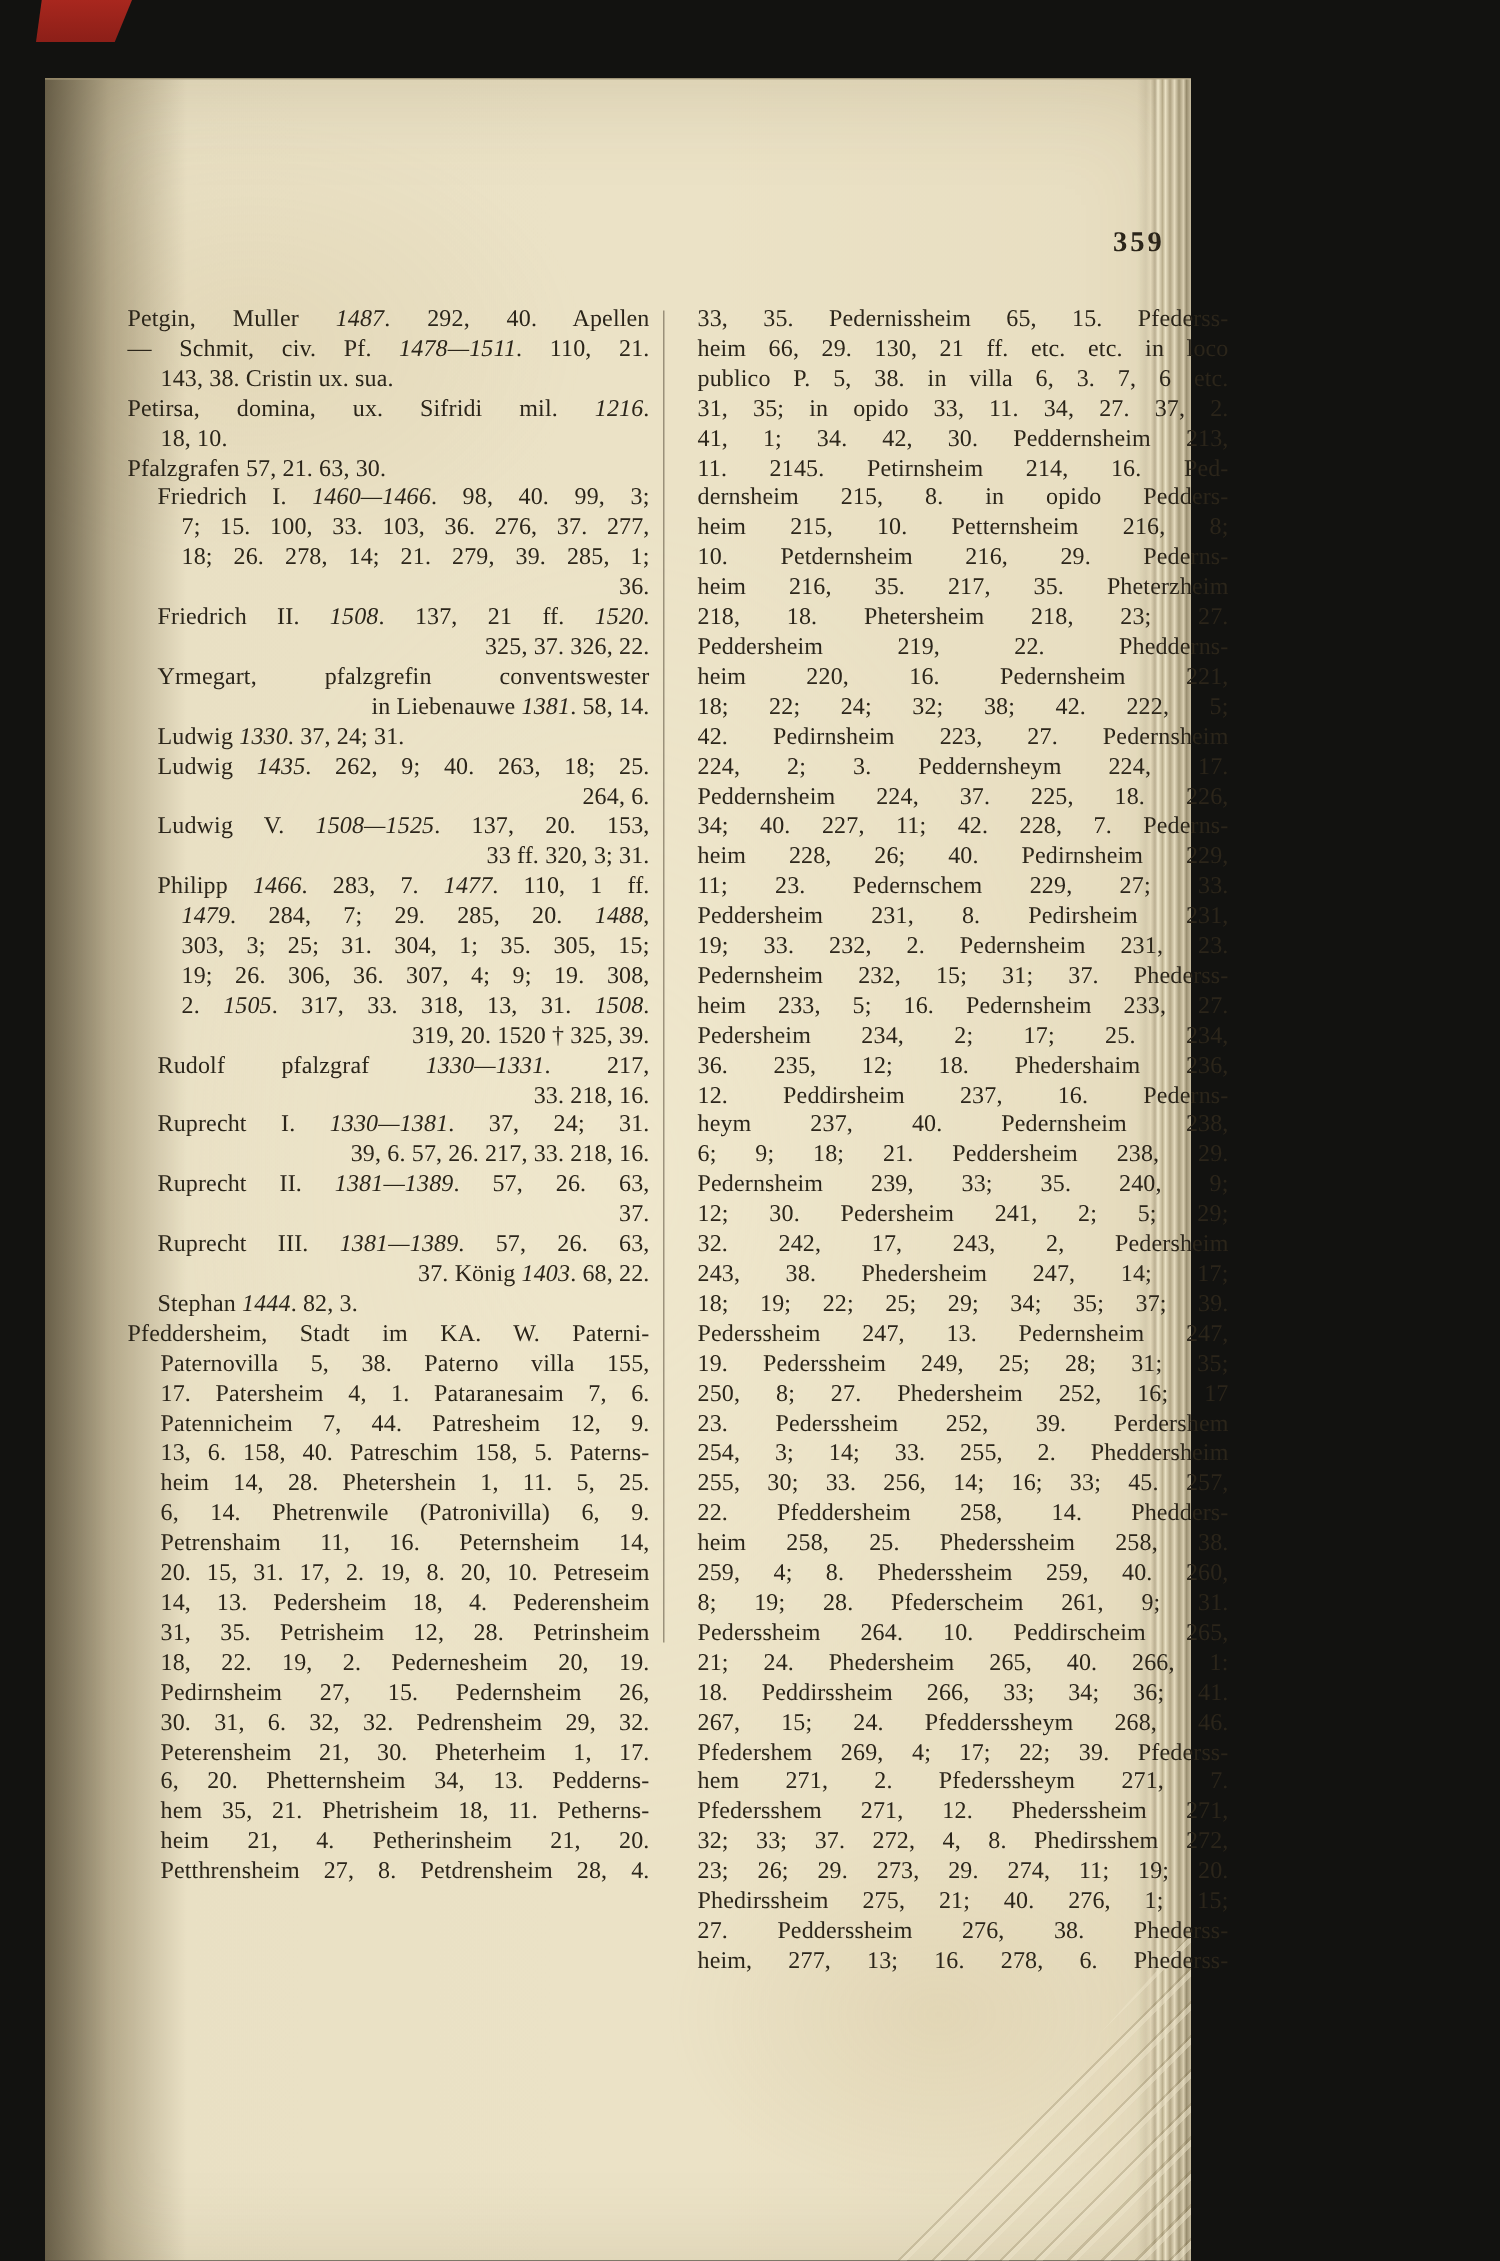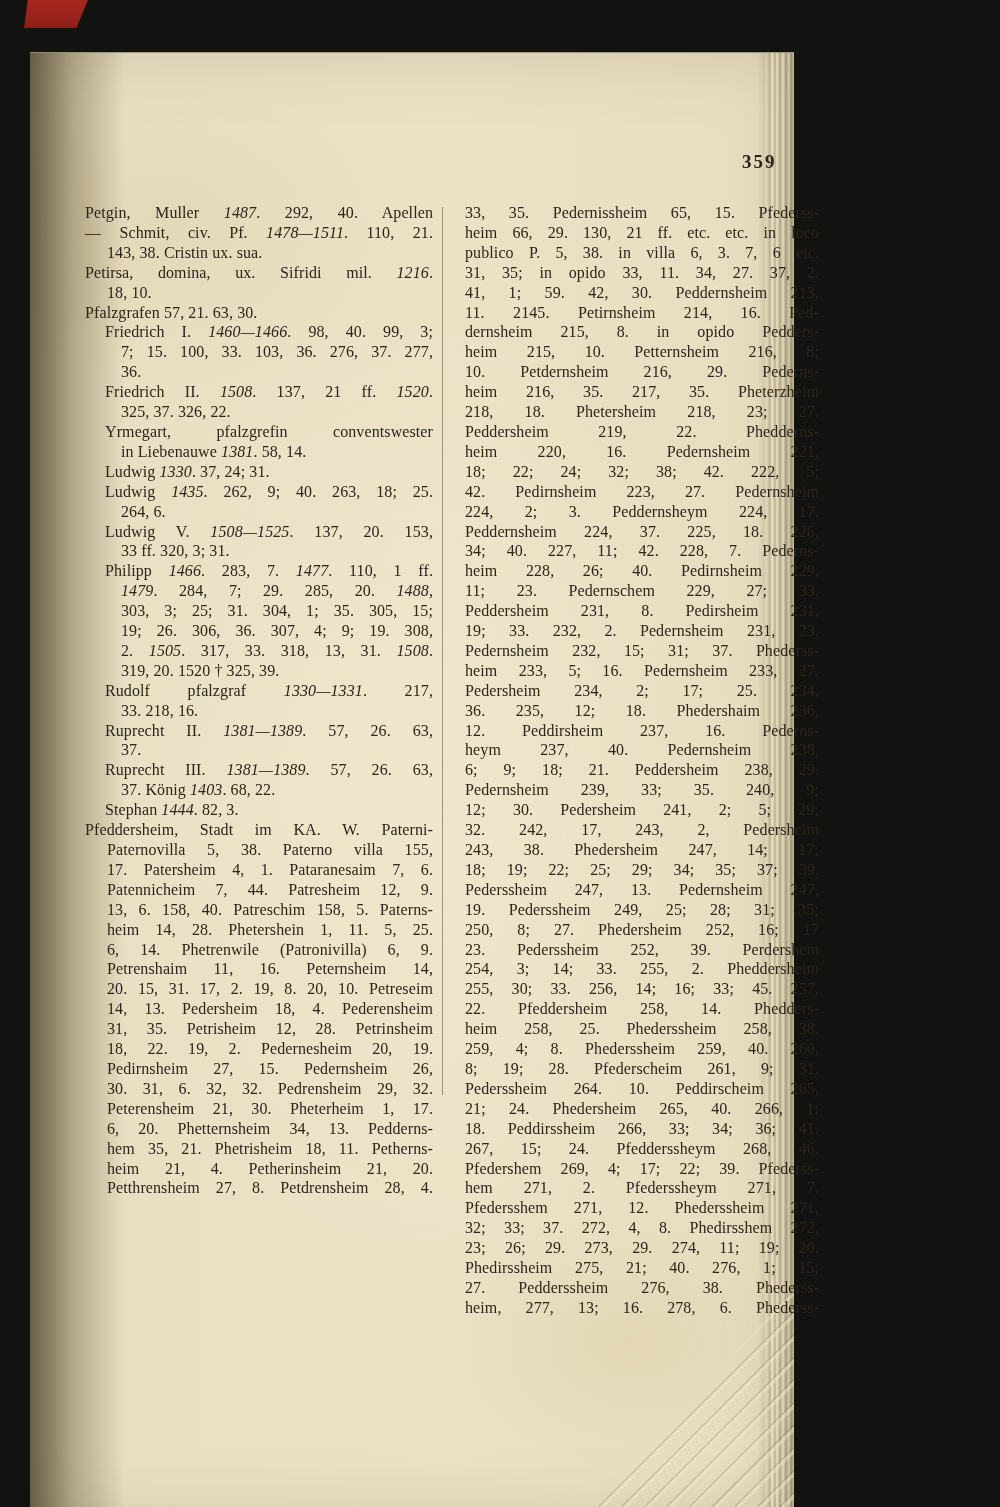--- a/index.html
+++ b/index.html
@@ -86,21 +86,21 @@
     color: #2b251a;
     hyphens: none;
   }
   .col.left  { width: 348px; margin-right: 32px; }
   .col.right { width: 354px; }
 
   .entry .line { text-align: left; }
   .entry .line.jl { text-align: justify; text-align-last: justify; }
   .entry.ind1 > .line { margin-left: 20px; }
   .entry .line.cont { margin-left: 22px; }
-  .entry.ind1 > .line.cont { margin-left: 36px; }
+  .entry.ind1 > .line.cont { margin-left: 36px; text-align: right; }
   .entry.noh > .line.cont { margin-left: 0; }
   .entry i { font-style: italic; }
 </style>
 </head>
 <body>
 
 <div class="scene">
   <div class="red-corner"></div>
 
   <div class="page">
@@ -123,20 +123,21 @@
           <div class="entry ind0">
             <div class="line jl">Petirsa, domina, ux. Sifridi mil. <i>1216</i>.</div>
             <div class="line cont">18, 10.</div>
           </div>
           <div class="entry ind0">
             <div class="line">Pfalzgrafen 57, 21. 63, 30.</div>
           </div>
           <div class="entry ind1">
             <div class="line jl">Friedrich I. <i>1460—1466</i>. 98, 40. 99, 3;</div>
             <div class="line cont jl">7; 15. 100, 33. 103, 36. 276, 37. 277,</div>
+            <div class="line cont jl">18; 26. 278, 14; 21. 279, 39. 285, 1;</div>
             <div class="line cont">36.</div>
           </div>
           <div class="entry ind1">
             <div class="line jl">Friedrich II. <i>1508</i>. 137, 21 ff. <i>1520</i>.</div>
             <div class="line cont">325, 37. 326, 22.</div>
           </div>
           <div class="entry ind1">
             <div class="line jl">Yrmegart, pfalzgrefin conventswester</div>
             <div class="line cont">in Liebenauwe <i>1381</i>. 58, 14.</div>
           </div>
@@ -155,20 +156,24 @@
             <div class="line jl">Philipp <i>1466</i>. 283, 7. <i>1477</i>. 110, 1 ff.</div>
             <div class="line cont jl"><i>1479</i>. 284, 7; 29. 285, 20. <i>1488</i>,</div>
             <div class="line cont jl">303, 3; 25; 31. 304, 1; 35. 305, 15;</div>
             <div class="line cont jl">19; 26. 306, 36. 307, 4; 9; 19. 308,</div>
             <div class="line cont jl">2. <i>1505</i>. 317, 33. 318, 13, 31. <i>1508</i>.</div>
             <div class="line cont">319, 20. 1520 † 325, 39.</div>
           </div>
           <div class="entry ind1">
             <div class="line jl">Rudolf pfalzgraf <i>1330—1331</i>. 217,</div>
             <div class="line cont">33. 218, 16.</div>
+          </div>
+          <div class="entry ind1">
+            <div class="line jl">Ruprecht I. <i>1330—1381</i>. 37, 24; 31.</div>
+            <div class="line cont">39, 6. 57, 26. 217, 33. 218, 16.</div>
           </div>
           <div class="entry ind1">
             <div class="line jl">Ruprecht II. <i>1381—1389</i>. 57, 26. 63,</div>
             <div class="line cont">37.</div>
           </div>
           <div class="entry ind1">
             <div class="line jl">Ruprecht III. <i>1381—1389</i>. 57, 26. 63,</div>
             <div class="line cont">37. König <i>1403</i>. 68, 22.</div>
           </div>
           <div class="entry ind1">
@@ -195,21 +200,21 @@
             <div class="line cont jl">heim 21, 4. Petherinsheim 21, 20.</div>
             <div class="line cont jl">Petthrensheim 27, 8. Petdrensheim 28, 4.</div>
           </div>
         </div>
       <div class="col right" id="col-right">
           <div class="entry ind0 noh">
             <div class="line jl">33, 35. Pedernissheim 65, 15. Pfederss-</div>
             <div class="line cont jl">heim 66, 29. 130, 21 ff. etc. etc. in loco</div>
             <div class="line cont jl">publico P. 5, 38. in villa 6, 3. 7, 6 etc.</div>
             <div class="line cont jl">31, 35; in opido 33, 11. 34, 27. 37, 2.</div>
-            <div class="line cont jl">41, 1; 59. 42, 30. Peddernsheim 213,</div>
+            <div class="line cont jl">41, 1; 34. 42, 30. Peddernsheim 213,</div>
             <div class="line cont jl">11. 2145. Petirnsheim 214, 16. Ped-</div>
             <div class="line cont jl">dernsheim 215, 8. in opido Pedders-</div>
             <div class="line cont jl">heim 215, 10. Petternsheim 216, 8;</div>
             <div class="line cont jl">10. Petdernsheim 216, 29. Pederns-</div>
             <div class="line cont jl">heim 216, 35. 217, 35. Pheterzheim</div>
             <div class="line cont jl">218, 18. Phetersheim 218, 23; 27.</div>
             <div class="line cont jl">Peddersheim 219, 22. Phedderns-</div>
             <div class="line cont jl">heim 220, 16. Pedernsheim 221,</div>
             <div class="line cont jl">18; 22; 24; 32; 38; 42. 222, 5;</div>
             <div class="line cont jl">42. Pedirnsheim 223, 27. Pedernsheim</div>

